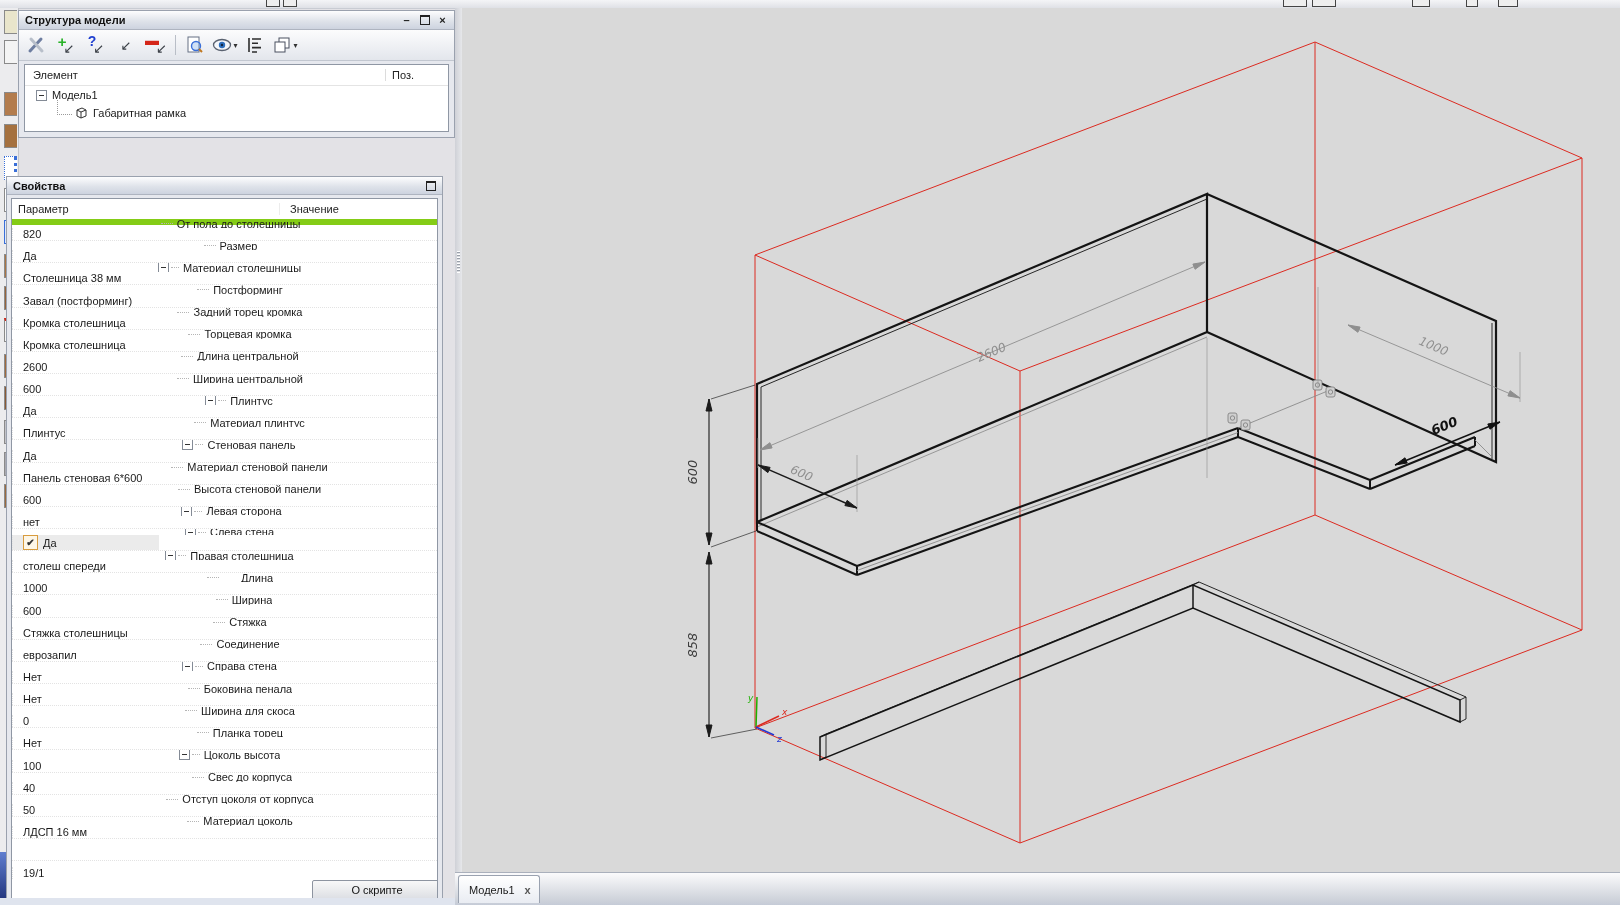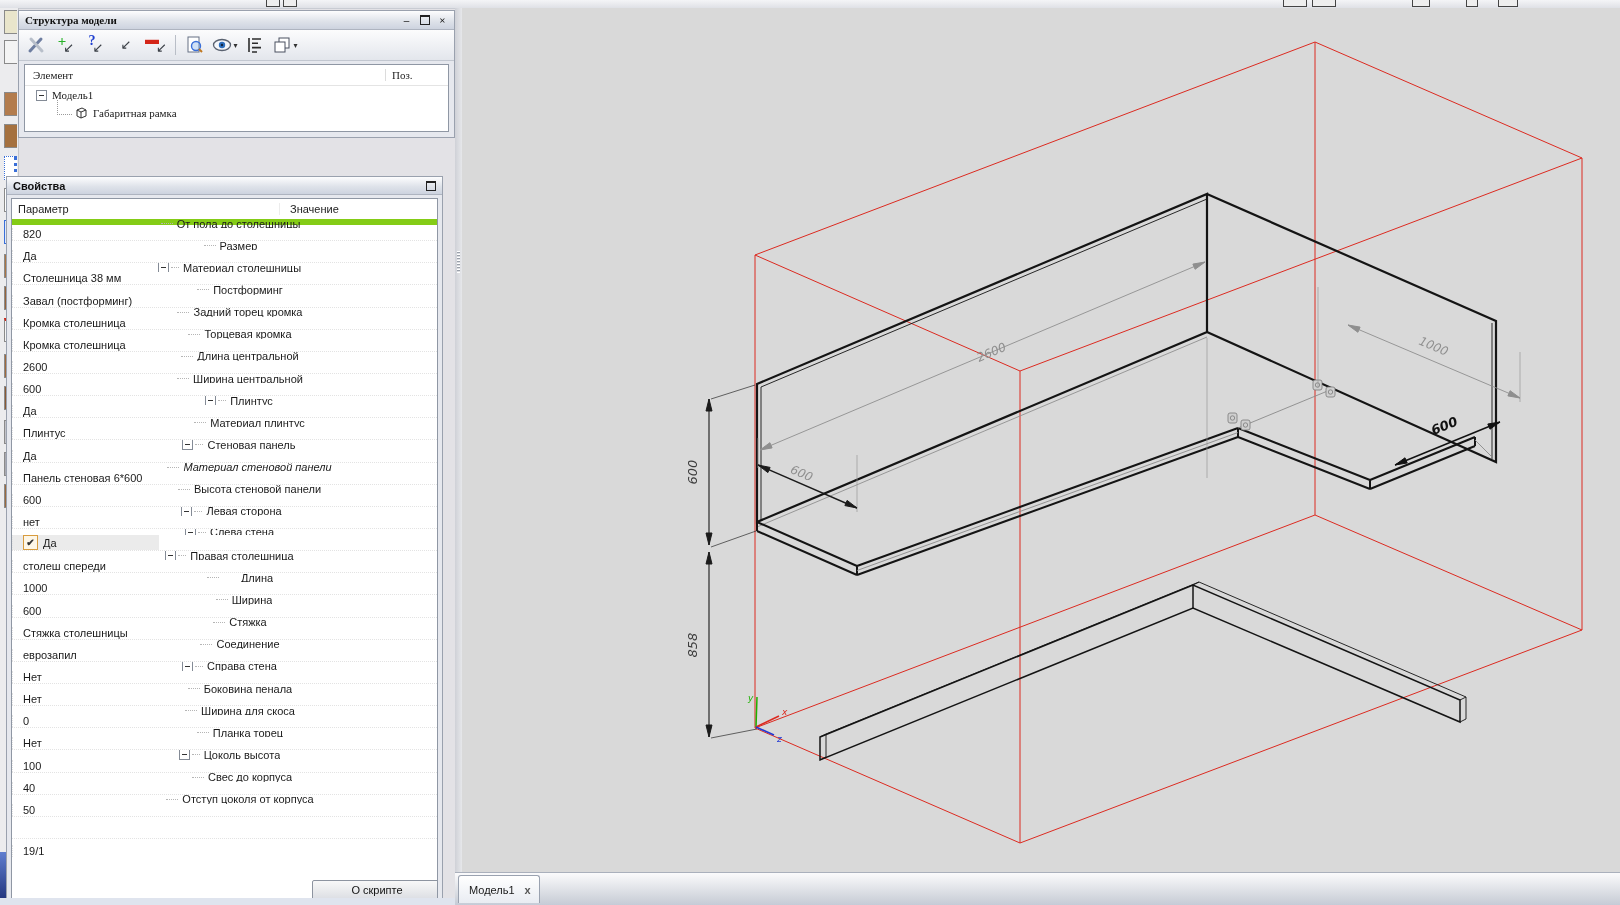--- a/index.html
+++ b/index.html
@@ -19,21 +19,21 @@
   .win{position:absolute;background:#e6e8ee;border:1px solid #9aa1ae;box-sizing:border-box;}
   .win-title{height:18px;display:flex;align-items:center;padding:0 4px 0 6px;
       background:linear-gradient(#fdfdfe,#dfe3ea 55%,#cdd3df);border-bottom:1px solid #aeb4c0;
       font-weight:bold;color:#111;}
   .win-title .spacer{flex:1;}
   .wbtn{width:15px;height:13px;margin-left:3px;display:flex;align-items:center;justify-content:center;
       font-size:11px;line-height:10px;color:#222;cursor:default;font-weight:bold;}
   .wbtn.box{font-size:0;}
   .wbtn.box span{width:8px;height:7px;border:1px solid #222;border-top:2px solid #222;display:block;}
   
-  #structure-win{left:18px;top:10px;width:437px;height:128px;font-family:Liberation Serif, serif;}
+  #structure-win{left:18px;top:10px;width:437px;height:128px;}
   #structure-toolbar{height:30px;display:flex;align-items:center;gap:4px;padding:0 4px;
       background:linear-gradient(#fcfcfd,#e3e6ec);border-bottom:1px solid #c2c7d0;}
   .tbico{width:26px;height:24px;display:flex;align-items:center;justify-content:center;position:relative;border-radius:2px;}
   .tbsep{width:1px;height:20px;background:#b9bec7;margin:0 2px;}
   .glyph-plus{color:#27b227;font-weight:900;font-size:15px;margin-right:-3px;margin-top:-8px;}
   .glyph-q{color:#1f3fd0;font-weight:900;font-size:14px;margin-right:-3px;margin-top:-8px;}
   .glyph-min{color:#d42518;font-weight:900;font-size:14px;margin-right:-3px;margin-top:-10px;}
   .glyph-arr{color:#3a3f46;font-size:13px;margin-top:6px;}
   .dd{font-size:8px;color:#333;margin-left:1px;}
   #structure-tree{position:absolute;left:5px;top:53px;right:5px;bottom:5px;background:#fff;border:1px solid #8f97a4;}
@@ -310,21 +310,21 @@
               <i></i>
             </span>
             <span class="stub" style="width: 8px;"></span>
             <span>Стеновая панель</span>
           </div>
           <div class="pvalue">
             <span>Да</span>
           </div>
         </div>
         <div class="prow">
-          <div class="plabel" style="padding-left: 48px; font-style: italic;">
+          <div class="plabel" style="padding-left: 48px;">
             <span class="stub"></span>
             <span>Материал стеновой панели</span>
           </div>
           <div class="pvalue">
             <span>Панель стеновая 6*600</span>
           </div>
         </div>
         <div class="prow">
           <div class="plabel" style="padding-left: 48px;">
             <span class="stub"></span>
@@ -467,20 +467,29 @@
             <span>40</span>
           </div>
         </div>
         <div class="prow">
           <div class="plabel" style="padding-left: 29px;">
             <span class="stub"></span>
             <span>Отступ цоколя от корпуса</span>
           </div>
           <div class="pvalue">
             <span>50</span>
+          </div>
+        </div>
+        <div class="prow">
+          <div class="plabel" style="padding-left: 29px;">
+            <span class="stub"></span>
+            <span>Материал цоколь</span>
+          </div>
+          <div class="pvalue">
+            <span>ЛДСП 16 мм</span>
           </div>
         </div>
         <div class="prow">
           <div class="plabel" style="padding-left: 43px; margin-top: 28px;">
             <span class="stub"></span>
             <span>Кромка цоколя</span>
           </div>
           <div class="pvalue">
             <span>19/1</span>
           </div>

